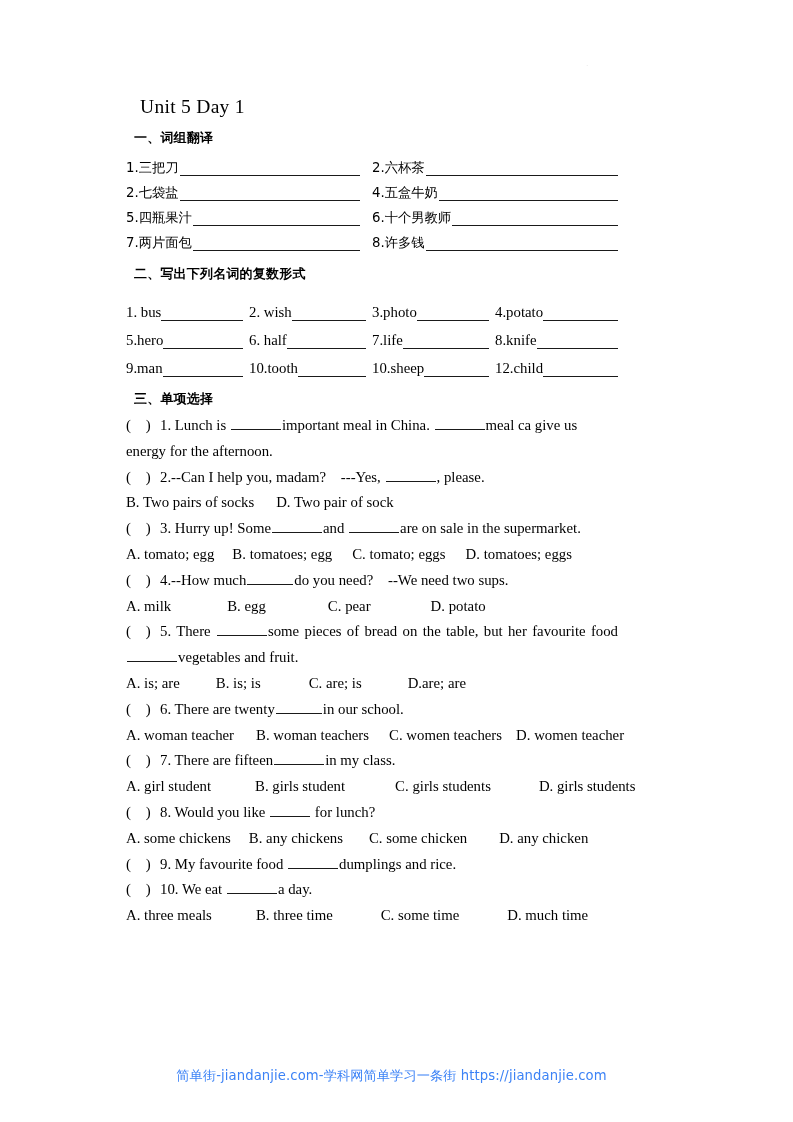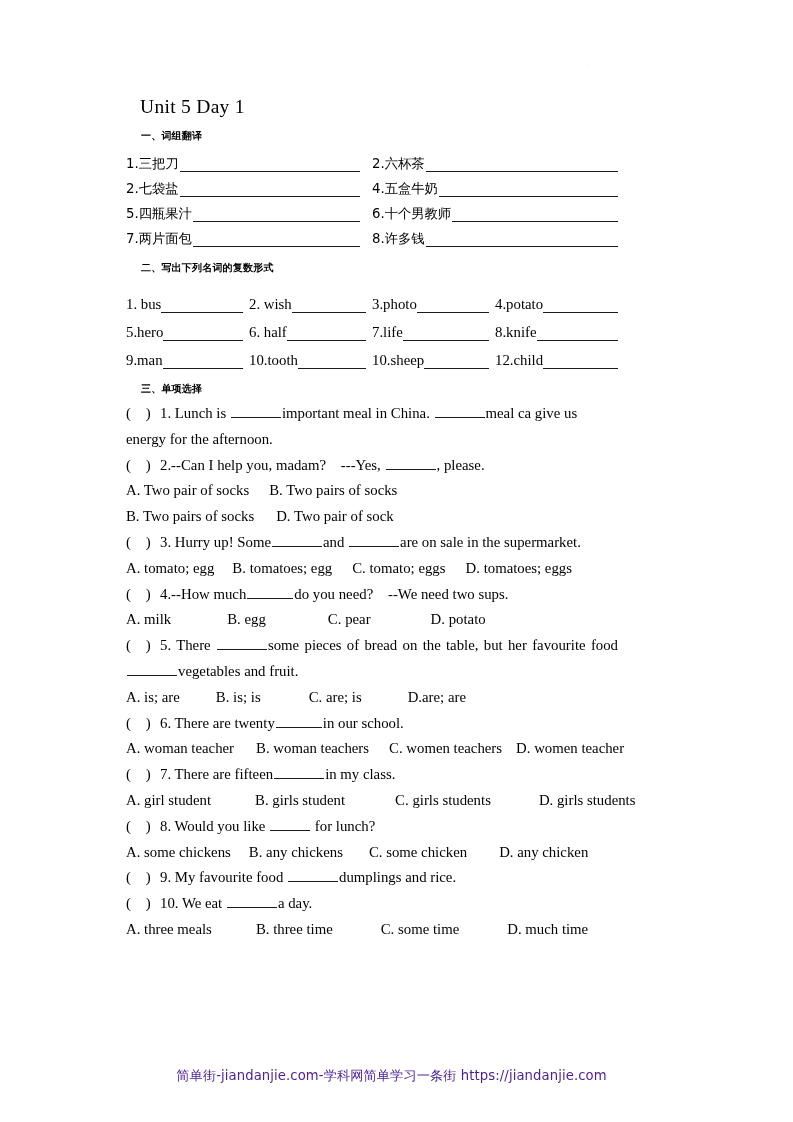--- a/index.html
+++ b/index.html
@@ -44,22 +44,22 @@
     font-size: 19.5px;
     font-weight: normal;
     font-family: "Liberation Serif", "DejaVu Serif", serif;
     letter-spacing: 0.3px;
     margin: 0 0 11px 0;
     padding-left: 14px;
   }
   .sec-head {
     font-family: Liberation Sans, sans-serif;
     font-weight: bold;
-    font-size: 10px;
-    margin: 0 0 4px 15px;
+    font-size: 13px;
+    margin: 0 0 4px 8px;
     letter-spacing: 0.2px;
   }
   .sec-head-2 { margin-top: 14px; }
   .sec-head-3 { margin-top: 13px; margin-bottom: 5px; }
 
   
   .tr-table {
     width: 100%;
     border-collapse: collapse;
     margin: 0;
@@ -160,21 +160,21 @@
 
   
   .footer {
     position: absolute;
     left: 0;
     top: 1067px;
     width: 783px;
     text-align: center;
     font-family: "DejaVu Sans", "Liberation Sans", sans-serif;
     font-size: 13.2px;
-    color: #4c1d95;
+    color: #3b82f6;
     letter-spacing: 0.1px;
   }
 </style>
 </head>
 <body>
 
 <div class="page">
 
   <div class="speck">·</div>
 
@@ -304,21 +304,20 @@
         <span class="w">12.child</span>
         <span class="blank"></span>
       </span>
     </div>
 
     <div class="sec-head sec-head-3">三、单项选择</div>
 
     <div class="q wrap"><span class="paren"><span>(</span>&nbsp;&nbsp;&nbsp;&nbsp;<span>)</span></span><span>1.</span><span> Lunch is </span><span class="ul w50"></span><span>important meal in China. </span><span class="ul w50"></span><span>meal ca give us energy for the afternoon.</span></div>
 
     <div class="q"><span class="paren"><span>(</span>&nbsp;&nbsp;&nbsp;&nbsp;<span>)</span></span><span>2.</span><span>--Can I help you, madam?&nbsp;&nbsp;&nbsp; ---Yes, </span><span class="ul w50"></span><span>, please.</span></div>
-    <div class="opts"><span class="o">A.  Two pair of socks</span><span class="sp" style="width:20px"></span><span class="o">B. Two pairs of socks</span></div>
     <div class="opts"><span class="o">B.  Two pairs of socks</span><span class="sp" style="width:22px"></span><span class="o">D. Two pair of sock</span></div>
 
     <div class="q"><span class="paren"><span>(</span>&nbsp;&nbsp;&nbsp;&nbsp;<span>)</span></span><span>3.</span><span> Hurry up! Some</span><span class="ul w50"></span><span>and </span><span class="ul w50"></span><span>are on sale in the supermarket.</span></div>
     <div class="opts"><span class="o">A.  tomato; egg</span><span class="sp" style="width:18px"></span><span class="o">B. tomatoes; egg</span><span class="sp" style="width:20px"></span><span class="o">C. tomato; eggs</span><span class="sp" style="width:20px"></span><span class="o">D. tomatoes; eggs</span></div>
 
     <div class="q"><span class="paren"><span>(</span>&nbsp;&nbsp;&nbsp;&nbsp;<span>)</span></span><span>4.</span><span>--How much</span><span class="ul w46"></span><span>do you need?&nbsp;&nbsp;&nbsp; --We need two sups.</span></div>
     <div class="opts"><span class="o">A.  milk</span><span class="sp" style="width:56px"></span><span class="o">B. egg</span><span class="sp" style="width:62px"></span><span class="o">C. pear</span><span class="sp" style="width:60px"></span><span class="o">D. potato</span></div>
 
     <div class="q justify"><span class="paren"><span>(</span>&nbsp;&nbsp;&nbsp;&nbsp;<span>)</span></span><span>5.</span><span> There </span><span class="ul w50"></span><span>some pieces of bread on the table, but her favourite food </span><span class="ul w50"></span><span>vegetables and fruit.</span></div>
     <div class="opts"><span class="o">A.  is; are</span><span class="sp" style="width:36px"></span><span class="o">B. is; is</span><span class="sp" style="width:48px"></span><span class="o">C. are; is</span><span class="sp" style="width:46px"></span><span class="o">D.are; are</span></div>

